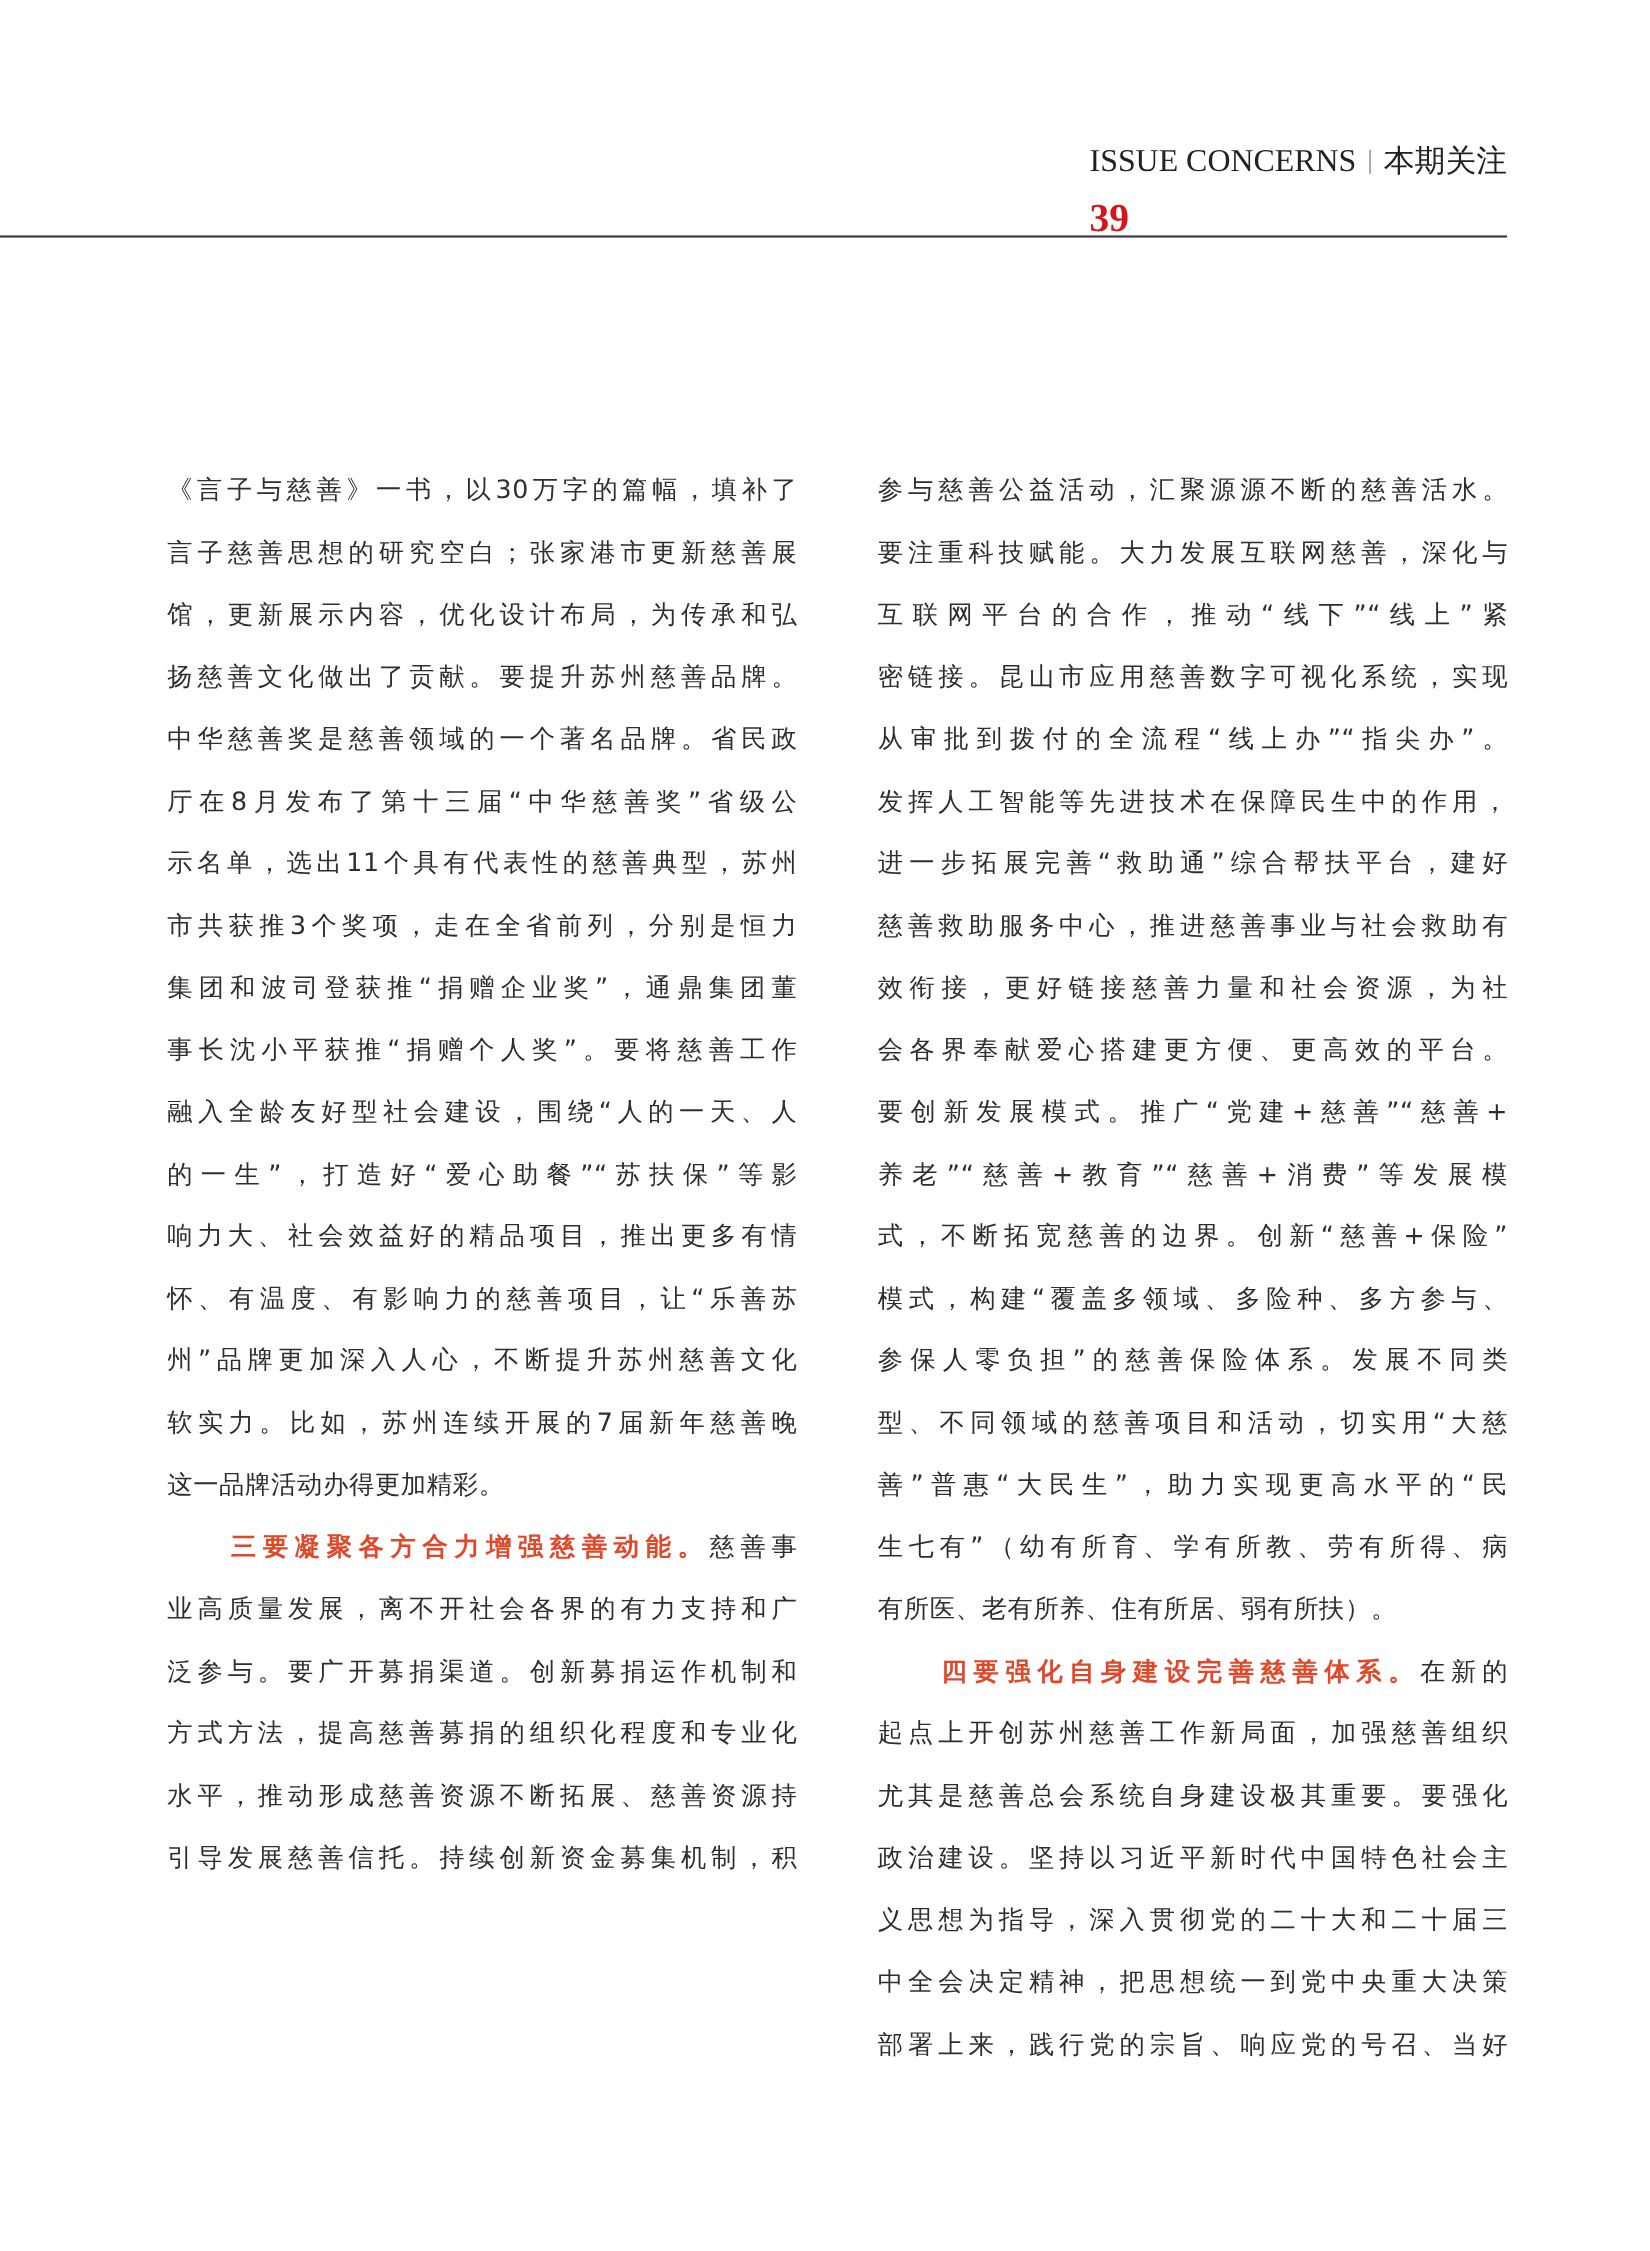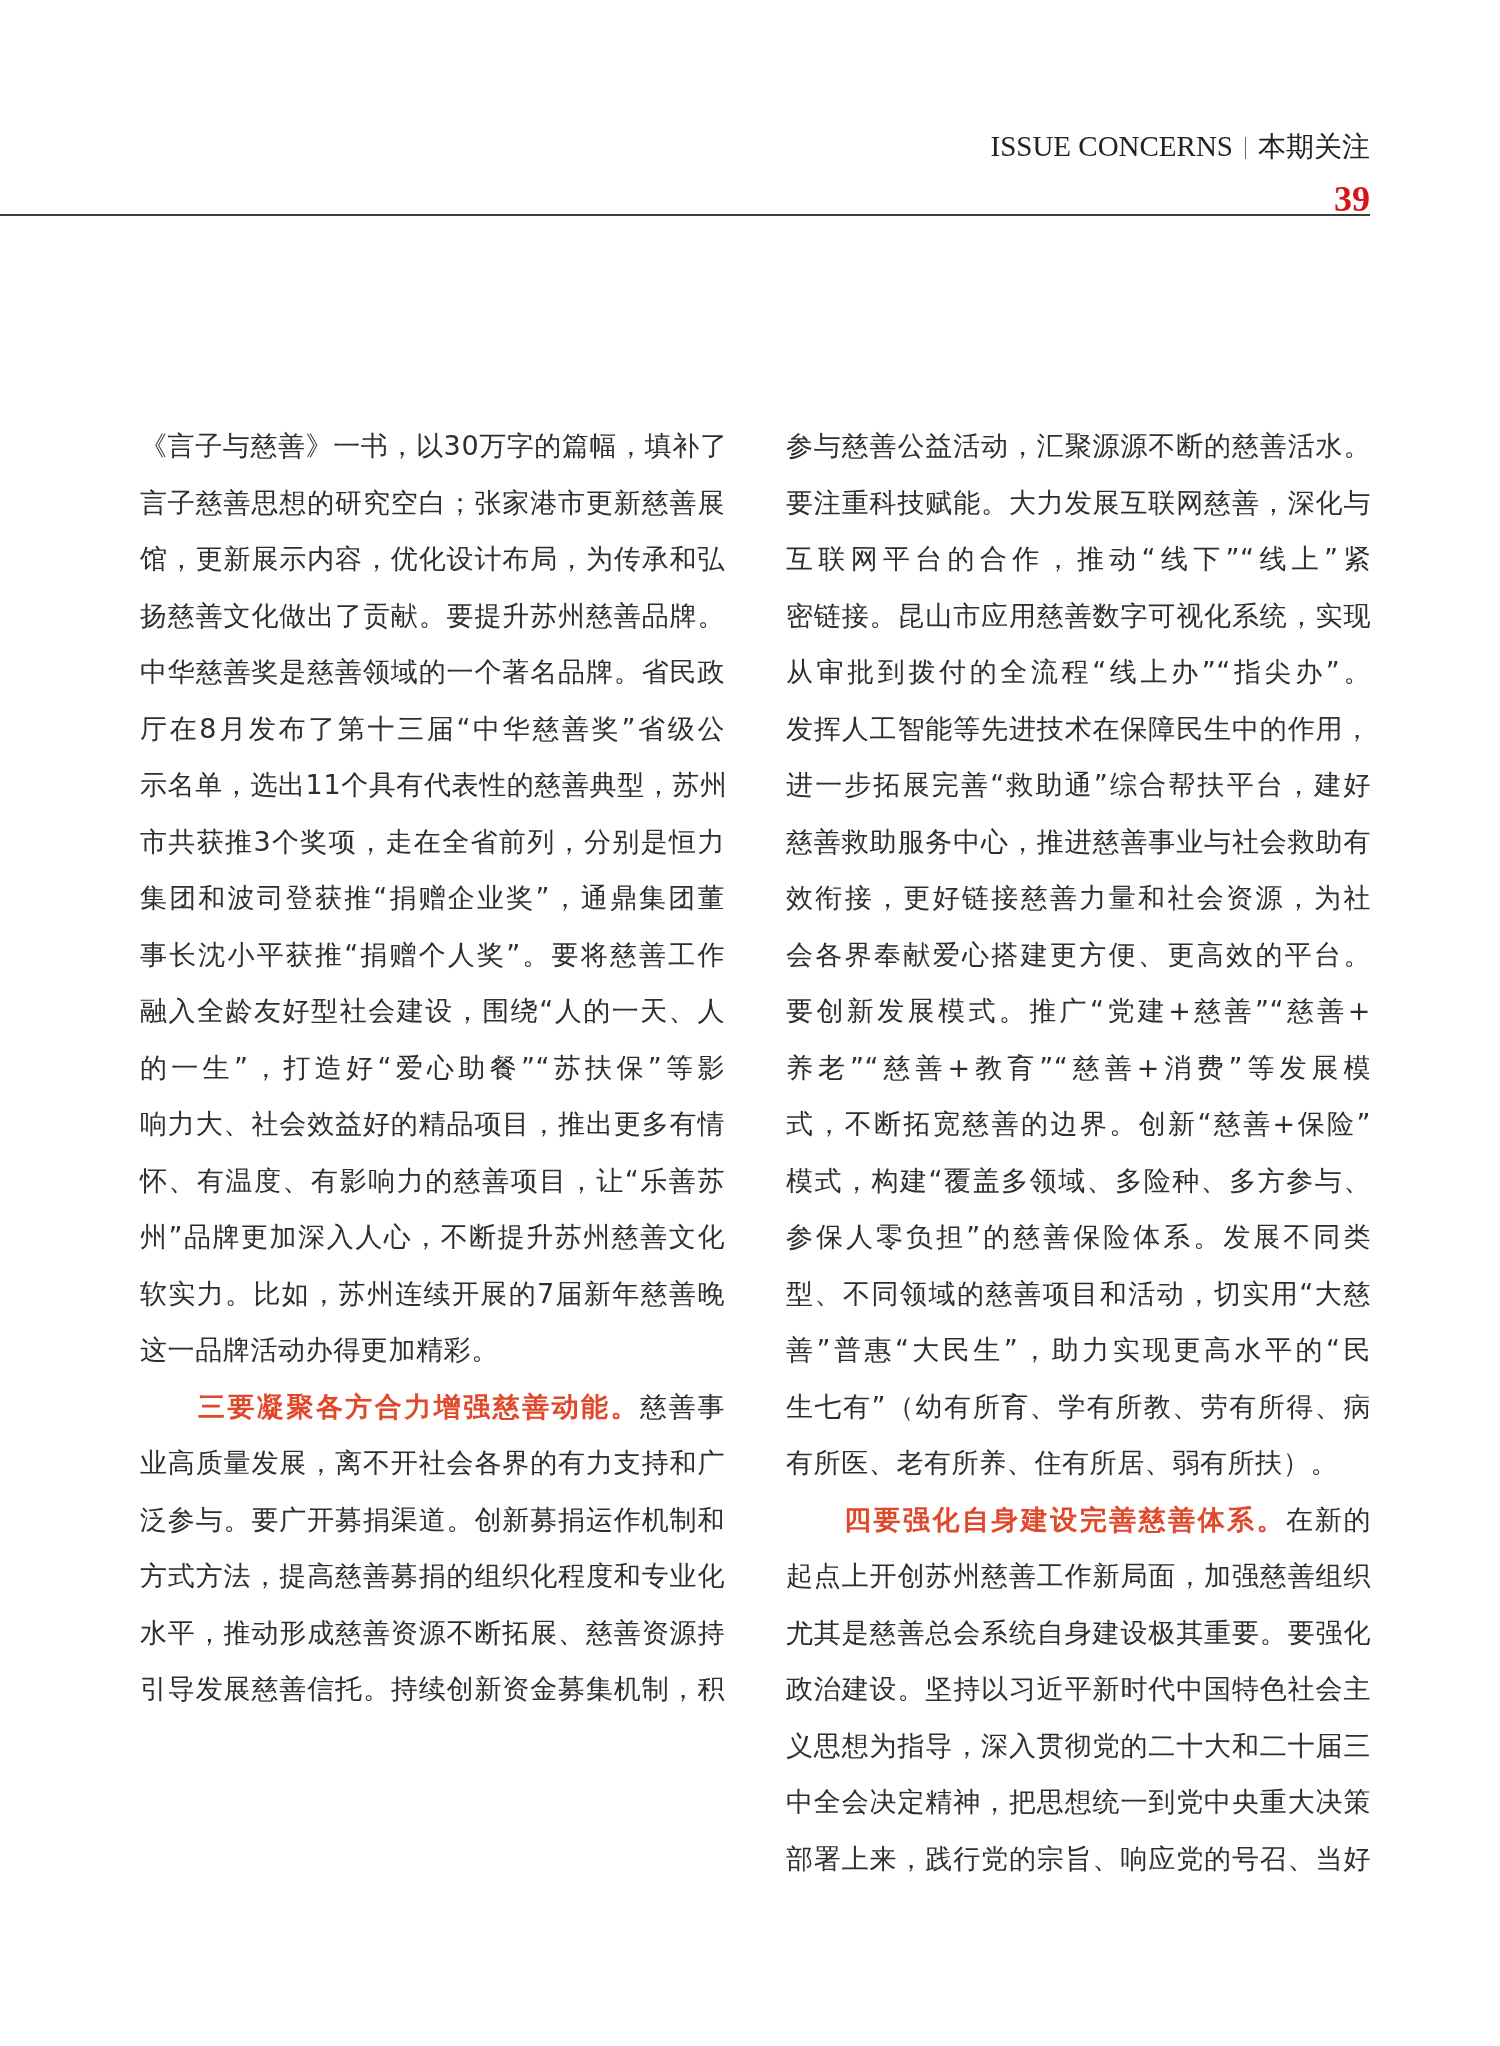--- a/index.html
+++ b/index.html
@@ -3,21 +3,20 @@
   <meta charset="utf-8">
   <style>
     html, body { margin: 0; padding: 0; background: #ffffff; }
     body {
       width: 1500px; height: 2046px; position: relative; overflow: hidden;
       font-family: "DejaVu Sans", "Liberation Sans", sans-serif;
       color: #2b2b2b;
     }
     .header {
       position: absolute; right: 130px; top: 128px;
-      text-align: right;
     }
     .header-line1 {
       font-family: "Liberation Serif", "DejaVu Serif", serif;
       font-size: 29px; color: #222; line-height: 36px; white-space: nowrap;
     }
     .header-sep {
       display: inline-block; width: 1px; height: 22px; background: #666;
       margin: 0 12px; vertical-align: -3px;
     }
     .header-cn {
@@ -33,24 +32,25 @@
       position: absolute; left: 0; top: 214px; width: 1370px;
       height: 2px; background: #3c3c3c;
     }
     .column {
       position: absolute; top: 418px;
       width: 585px;
     }
     .col-left { left: 140px; }
     .col-right { left: 786px; }
     .line {
-      font-size: 27px; line-height: 56.5px; height: 56.5px;
+      font-size: 23px; line-height: 56.5px; height: 56.5px;
       white-space: nowrap; letter-spacing: 0.6px;
       text-align: justify; text-align-last: justify;
       color: #2e2e2e;
+      margin-left: 12px;
     }
     .line.last { text-align-last: left; }
     .line.indent { padding-left: 58px; }
     .hl { color: #e0482a; font-weight: bold; letter-spacing: 1.4px; }
   </style>
 </head>
 <body>
 
 <div class="header">
   <div class="header-line1">

